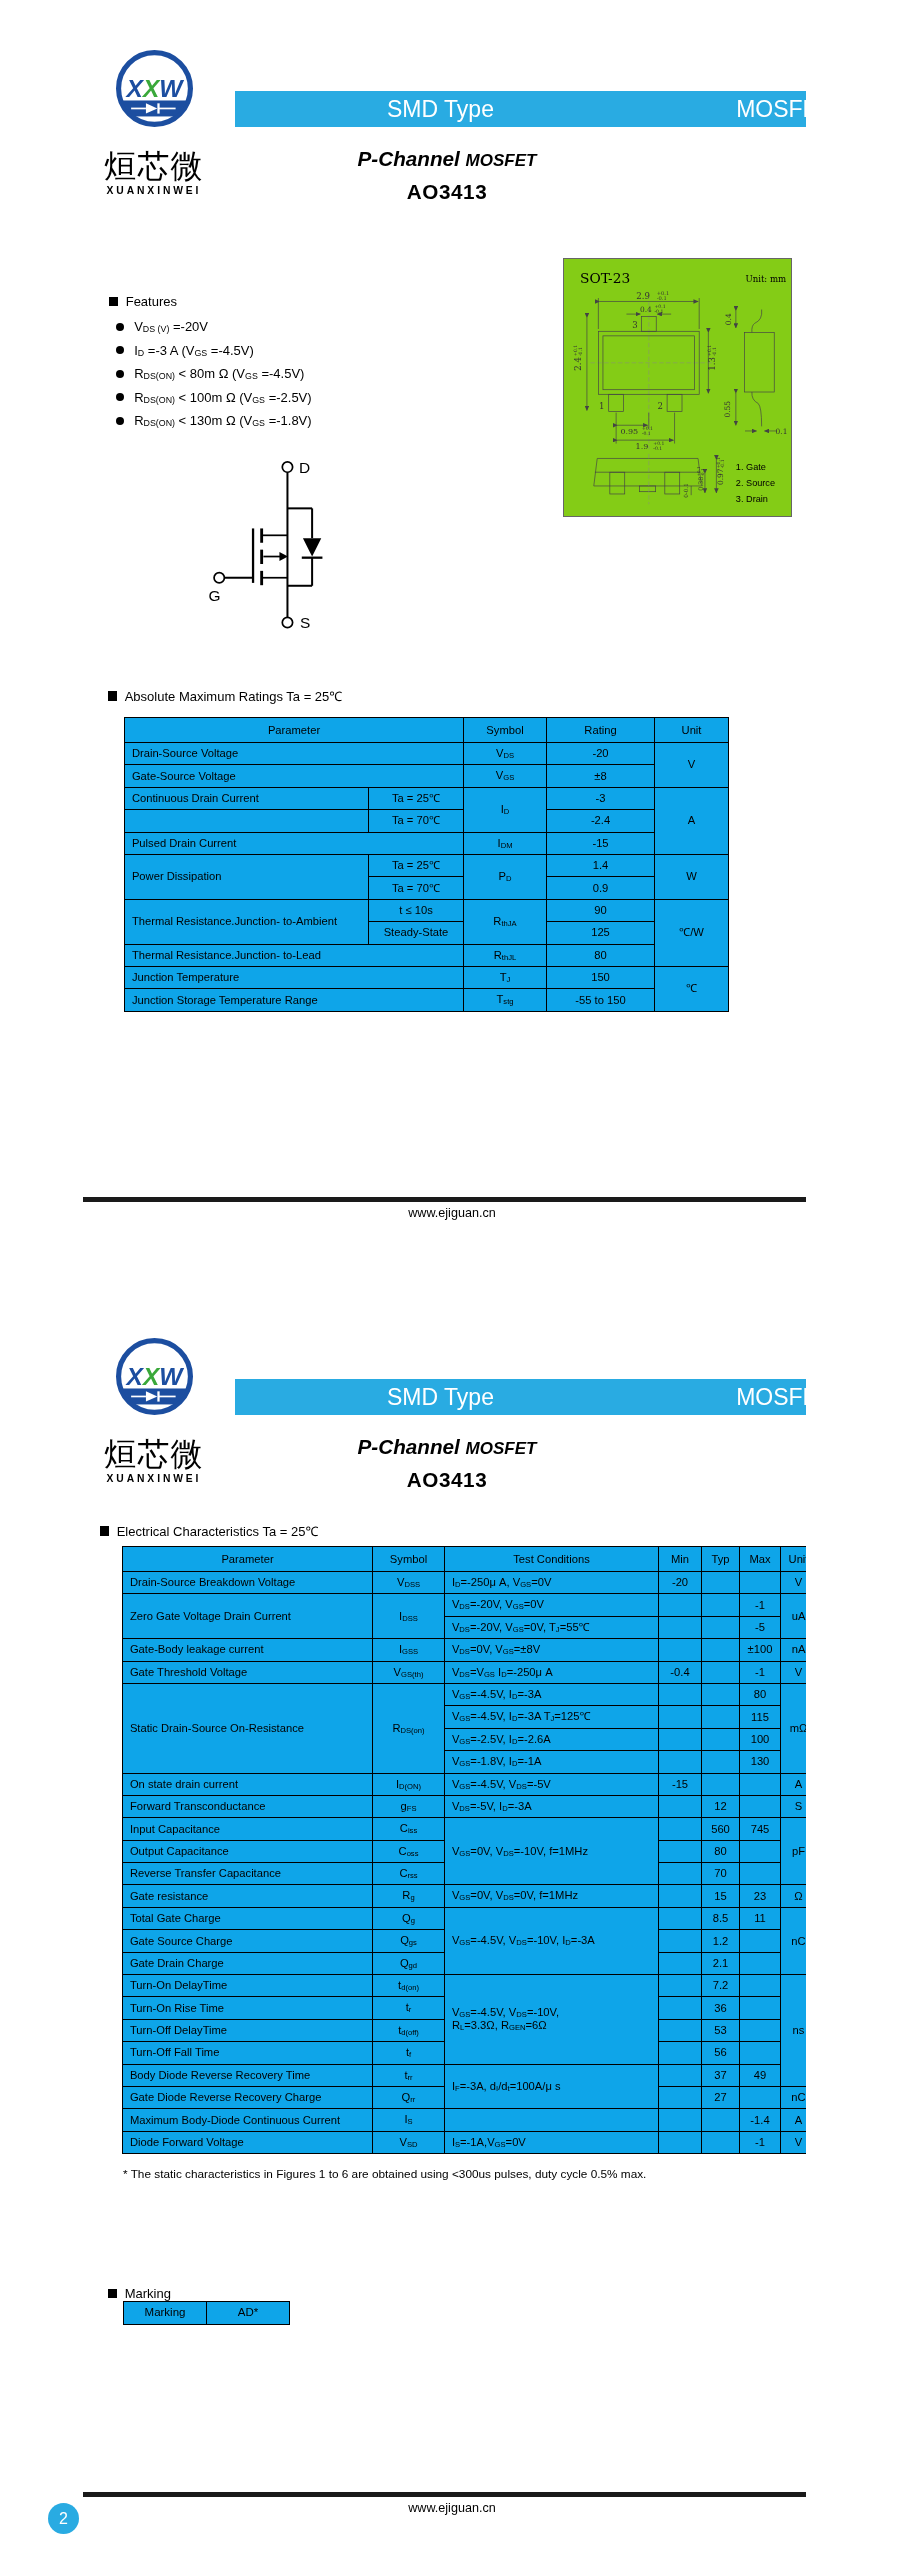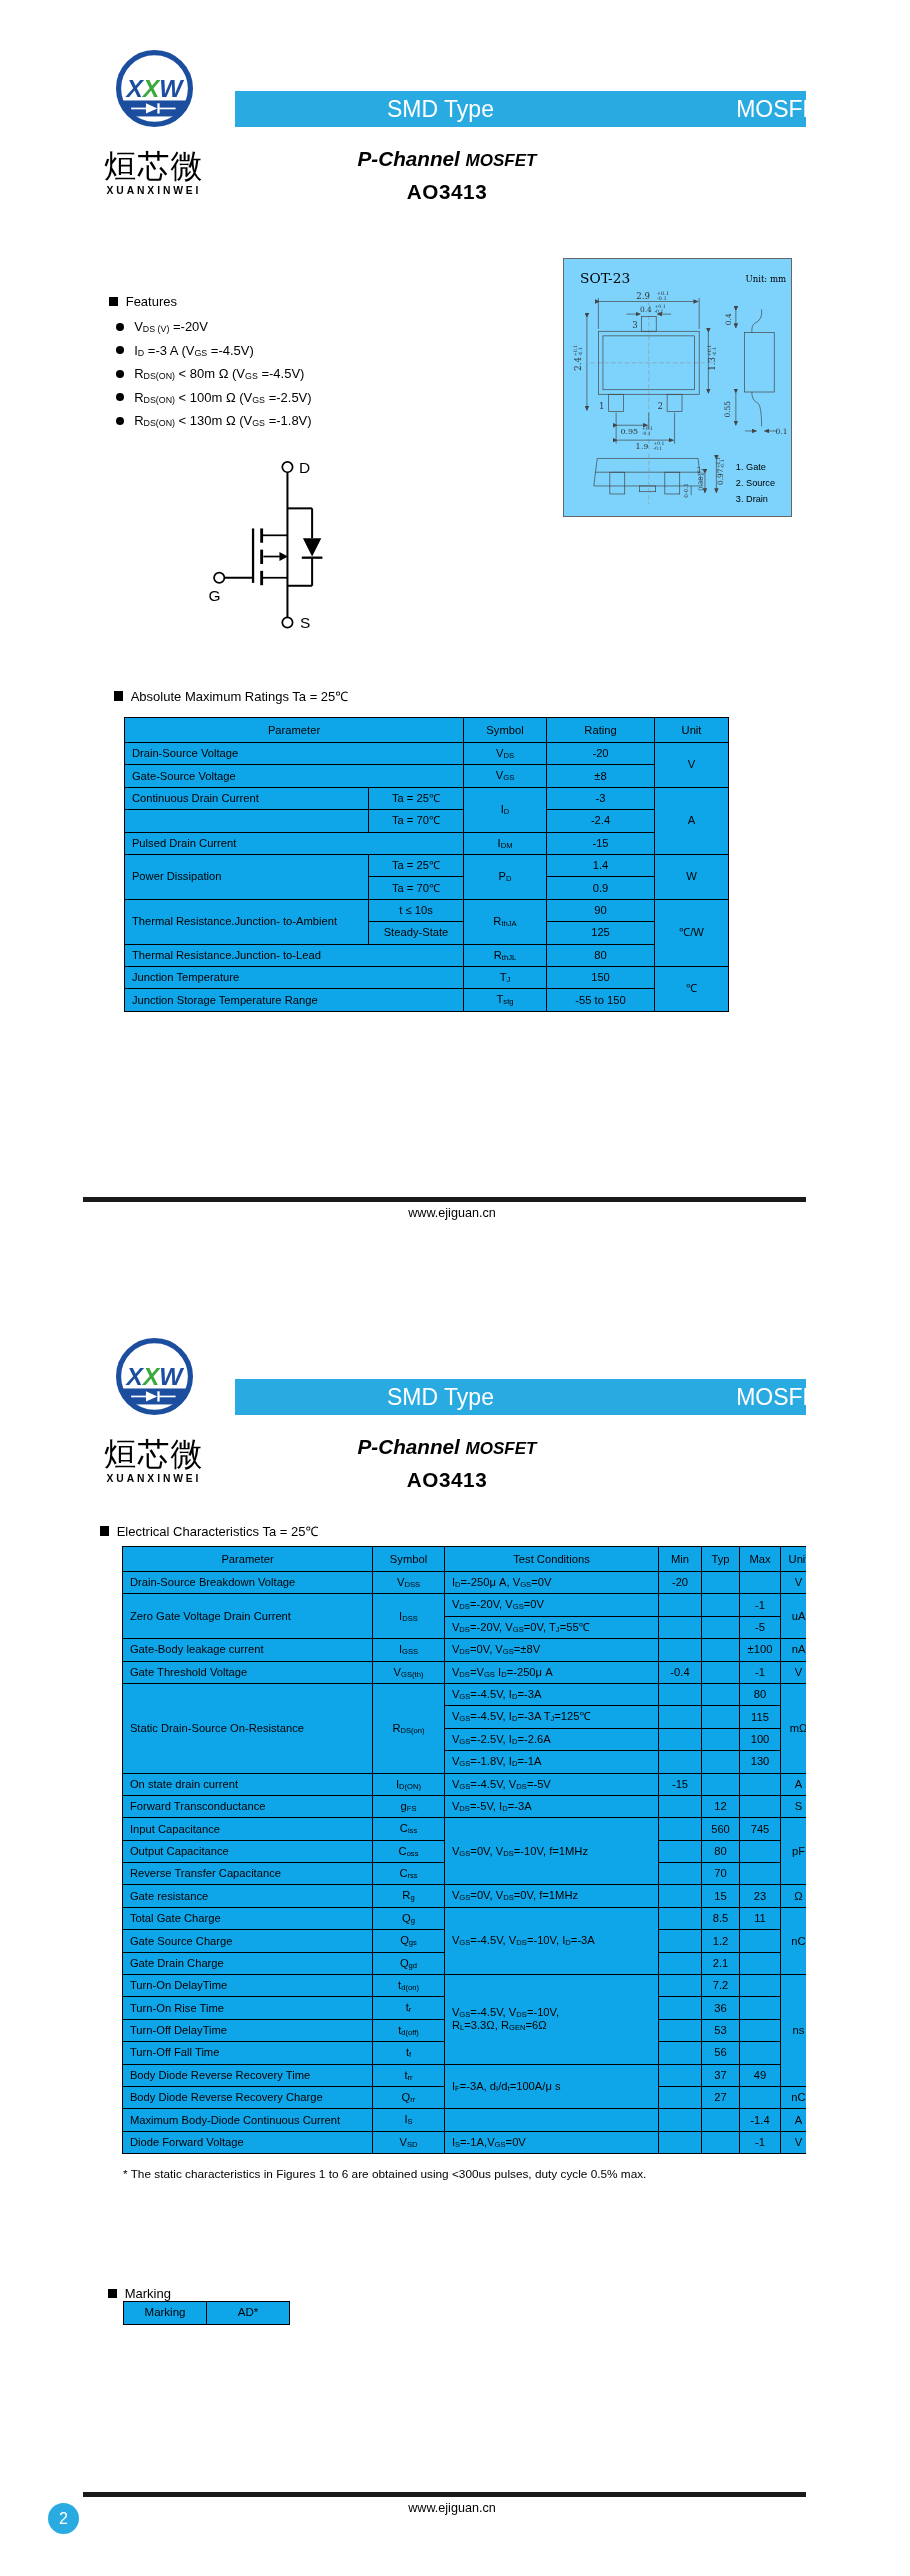--- a/index.html
+++ b/index.html
@@ -32,21 +32,21 @@
 
   
   .features { position:absolute; left:109px; top:294px; width:402px; }
   .features .head { display:flex; align-items:center; font-size:13px; }
   .features .head .sq { width:9.2px; height:9.2px; background:#000; margin-right:7.5px; }
   .features ul { list-style:none; margin:9.8px 0 0 6.9px; padding:0; }
   .features li { display:flex; align-items:center; margin-bottom:8px; font-size:13px; height:15.5px; }
   .features .dot { width:8px; height:8px; border-radius:50%; background:#000; margin-right:10.3px; flex:0 0 auto; }
 
   
-  .pkgbox { position:absolute; left:563px; top:258px; width:229px; height:259px; border:0.6px solid #666; background:#7dd3fc; }
+  .pkgbox { position:absolute; left:563px; top:258px; width:229px; height:259px; border:0.6px solid #666; background:#84cc16; }
 
   
   table.ds { border-collapse:collapse; position:absolute; table-layout:fixed; background:#0ea5e9; }
   .ds th, .ds td {
     border:1.1px solid #000; font-size:11.2px; font-weight:normal;
     text-align:center; padding:0 2.3px; height:22.4px; overflow:hidden; line-height:1.15;
   }
   .ds th { height:25px; }
   .ds td.l { text-align:left; padding-left:6.9px; }
   .ds td.pre { white-space:pre-line; }
@@ -277,21 +277,21 @@
         <line x1="53" y1="221" x2="103" y2="221"></line>
       </g>
       <path d="M190,152 L222,152 L206,184 Z" fill="#000"></path>
       <path d="M149,176 L164,184 L149,192 Z" fill="#000"></path>
       <text x="183" y="38" font-size="27">D</text>
       <text x="36" y="262" font-size="27" text-anchor="middle">G</text>
       <text x="185" y="309" font-size="27">S</text>
     </svg>
   </div>
 
-  <div class="sec-heading" style="left:108px; top:687px;margin-left:6px;">
+  <div class="sec-heading" style="left:108px; top:687px;">
     <span class="sq"></span>
     <span>Absolute Maximum Ratings Ta = 25℃</span>
   </div>
 
   <table class="ds abs">
     <colgroup>
         <col style="width:244px">
         <col style="width:95px">
         <col style="width:83px">
         <col style="width:108px">
@@ -613,21 +613,21 @@
     </tr>
     <tr>
       <td class="l">Body Diode Reverse Recovery Time</td>
       <td>t<sub>rr</sub></td>
       <td class="l" rowspan="2">I<sub>F</sub>=-3A, d<sub>I</sub>/d<sub>t</sub>=100A/μ s</td>
       <td></td>
       <td>37</td>
       <td>49</td>
     </tr>
     <tr>
-      <td class="l">Body Diode Reverse Recovery Charge</td>
+      <td class="l">Gate Diode Reverse Recovery Charge</td>
       <td>Q<sub>rr</sub></td>
       <td></td>
       <td>27</td>
           <td></td>
       <td>nC</td>
     </tr>
     <tr>
       <td class="l">Maximum Body-Diode Continuous Current</td>
       <td>I<sub>S</sub></td>
       <td></td>

